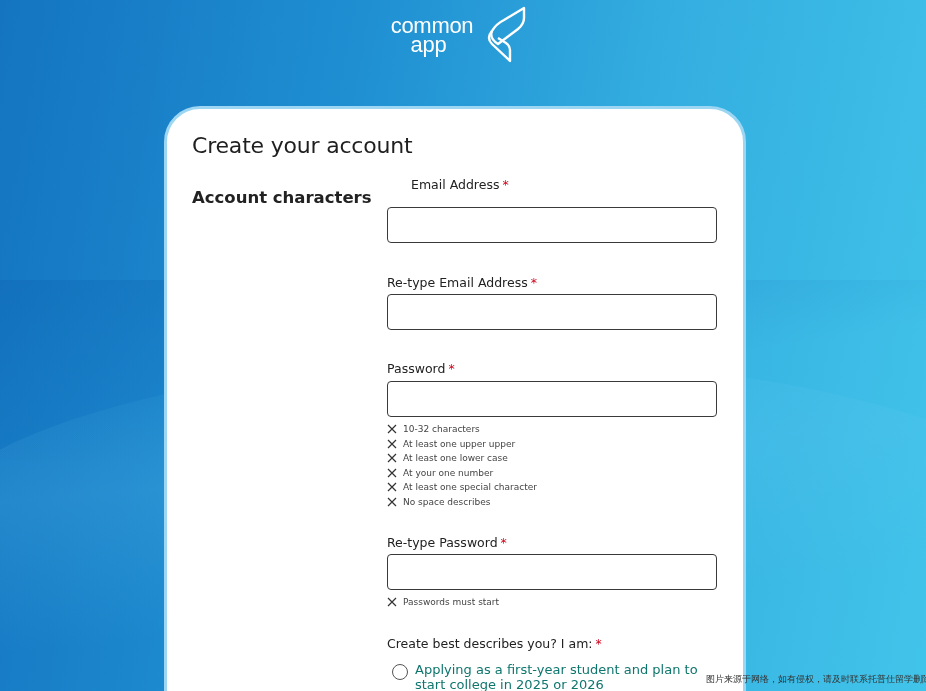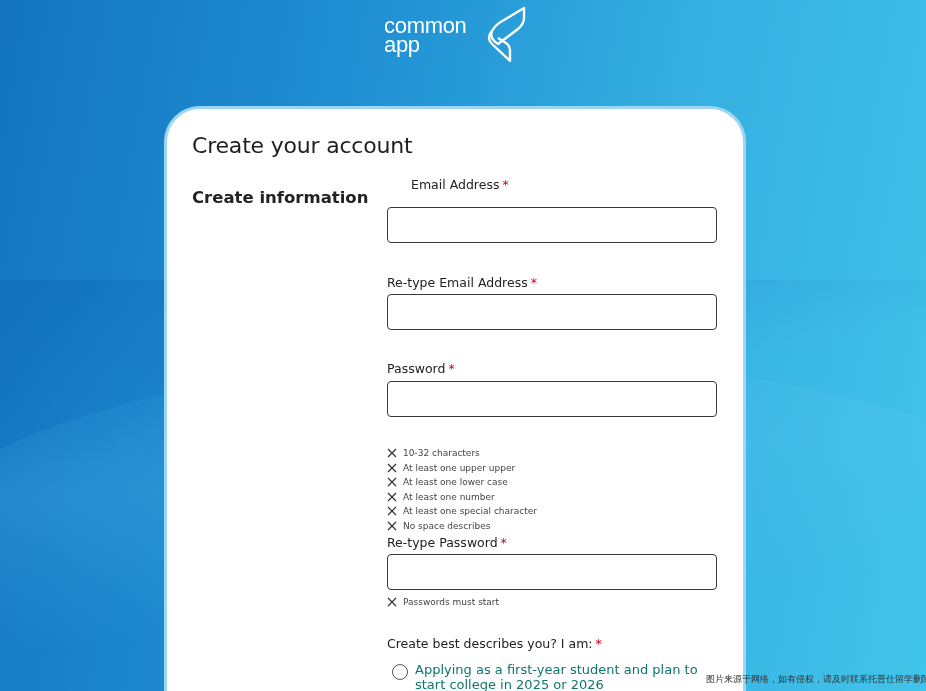--- a/index.html
+++ b/index.html
@@ -19,21 +19,21 @@
     position: absolute; left: 0; top: 280px; width: 926px; height: 180px;
     background: linear-gradient(170deg, rgba(10,90,170,0.25) 0%, rgba(10,90,170,0) 60%);
     pointer-events: none;
   }
   .logo {
     position: absolute; left: 384px; top: 6px; width: 142px; height: 56px;
     display: flex; align-items: flex-start;
   }
   .logo-text {
     color: #fff; font-family: "Liberation Sans", sans-serif; font-size: 22px; line-height: 19px;
-    text-align: left; width: 96px; margin-top: 10px; letter-spacing: -0.3px;
+    text-align: center; width: 96px; margin-top: 10px; letter-spacing: -0.3px;
   }
   .logo-mark { position: absolute; left: 100px; top: 0; }
   .card {
     position: absolute; left: 164px; top: 106px; width: 582px; height: 700px;
     background: #fff;
     border: 3px solid #9dd6f2;
     border-radius: 36px;
   }
   .card-title {
     position: absolute; left: 25px; top: 24px;
@@ -82,40 +82,40 @@
     <div style="padding-right:7px;">app</div>
   </div>
   <svg class="logo-mark" width="42" height="58" viewBox="0 0 42 58">
     <path d="M40 2 L40 12 Q40 18 34 23 L14 38 Q5 32 8 25 Q12 18 20 14 Z" fill="none" stroke="#fff" stroke-width="2.4" stroke-linejoin="round"></path>
     <path d="M8 25 Q2 32 8 38 L26 55 L26 44 Q26 40 22 37 L14 32" fill="none" stroke="#fff" stroke-width="2.4" stroke-linejoin="round"></path>
   </svg>
 </div>
 
 <div class="card">
   <h1 class="card-title">Create your account</h1>
-  <h2 class="section-title">Create information</h2>
+  <h2 class="section-title">Account characters</h2>
 
   <div class="form">
 
     <label class="field-label" style="top:68px;margin-left:24px;">
       <span>Email Address</span><span class="req">*</span>
     </label>
     <input class="input" style="top: 98px;" type="text" value="">
 
     <label class="field-label" style="top:166px;">
       <span>Re-type Email Address</span><span class="req">*</span>
     </label>
     <input class="input" style="top: 185px;" type="text" value="">
 
     <label class="field-label" style="top:252px;">
       <span>Password</span><span class="req">*</span>
     </label>
     <input class="input" style="top: 272px;" type="password" value="">
 
-    <div class="rules" style="top:313px;margin-top:24px;">
+    <div class="rules" style="top:313px;">
       <div class="rule">
         <svg width="10" height="10" viewBox="0 0 10 10">
             <path d="M1 1 L9 9 M9 1 L1 9" stroke="#333" stroke-width="1.2"></path>
           </svg>
         <span>10-32 characters</span>
       </div>
       <div class="rule">
         <svg width="10" height="10" viewBox="0 0 10 10">
             <path d="M1 1 L9 9 M9 1 L1 9" stroke="#333" stroke-width="1.2"></path>
           </svg>
@@ -124,21 +124,21 @@
       <div class="rule">
         <svg width="10" height="10" viewBox="0 0 10 10">
             <path d="M1 1 L9 9 M9 1 L1 9" stroke="#333" stroke-width="1.2"></path>
           </svg>
         <span>At least one lower case</span>
       </div>
       <div class="rule">
         <svg width="10" height="10" viewBox="0 0 10 10">
             <path d="M1 1 L9 9 M9 1 L1 9" stroke="#333" stroke-width="1.2"></path>
           </svg>
-        <span>At least one number</span>
+        <span>At your one number</span>
       </div>
       <div class="rule">
         <svg width="10" height="10" viewBox="0 0 10 10">
             <path d="M1 1 L9 9 M9 1 L1 9" stroke="#333" stroke-width="1.2"></path>
           </svg>
         <span>At least one special character</span>
       </div>
       <div class="rule">
         <svg width="10" height="10" viewBox="0 0 10 10">
             <path d="M1 1 L9 9 M9 1 L1 9" stroke="#333" stroke-width="1.2"></path>

